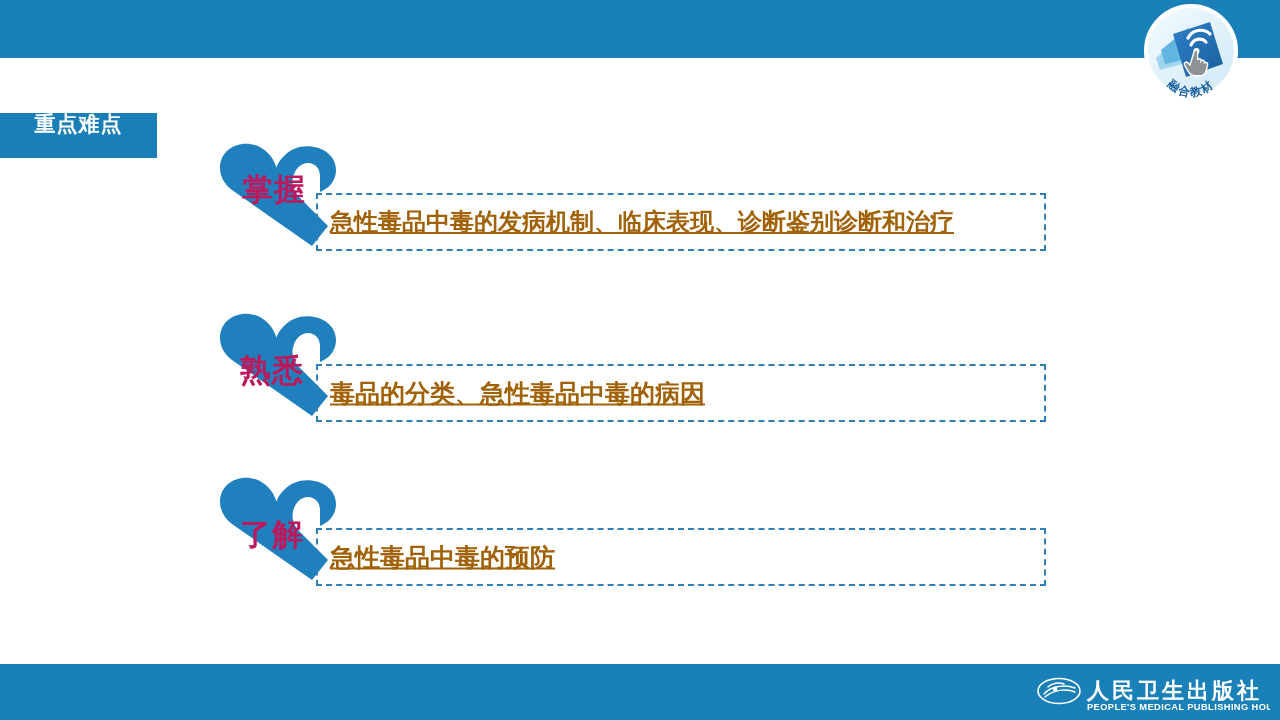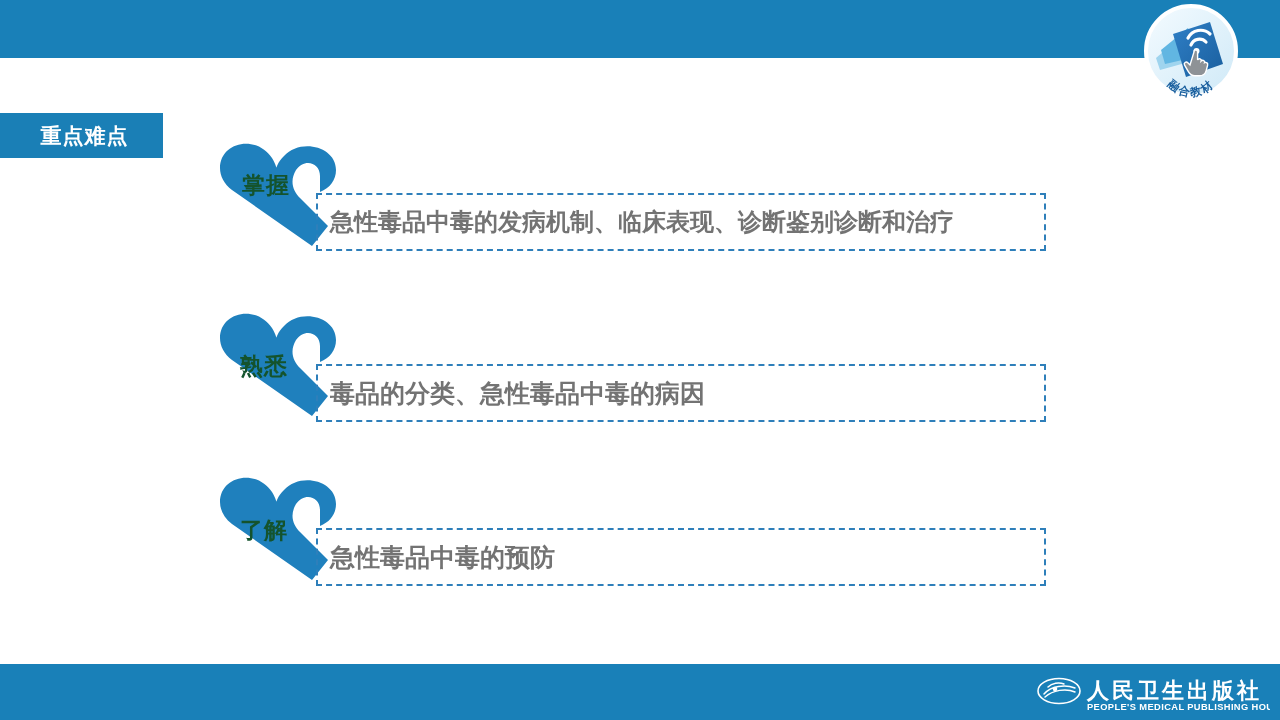--- a/index.html
+++ b/index.html
@@ -39,23 +39,21 @@
 
   
   .title-badge {
     position: absolute;
     left: 0;
     top: 113px;
     width: 157px;
     height: 45px;
     background: #1a7fb6;
     display: flex;
-    align-items: center;
     justify-content: center;
-    padding-left: 6px;
   }
   .title-badge-text {
     color: #ffffff;
     font-size: 21px;
     font-weight: bold;
     letter-spacing: 1px;
     line-height: 1;
   }
 
   
@@ -79,23 +77,23 @@
   .heart-wrap svg {
     display: block;
     width: 140px;
     height: 125px;
   }
 
   .level-label {
     position: absolute;
     left: 42px;
     top: 46px;
-    font-size: 23px;
+    font-size: 31px;
     font-weight: bold;
-    color: #14532d;
+    color: #be185d;
     letter-spacing: 1px;
     line-height: 1;
     white-space: nowrap;
     z-index: 3;
   }
   .row-2 .level-label { left: 40px; top: 57px; }
   .row-3 .level-label { left: 40px; top: 57px; }
 
   .obj-box {
     position: absolute;
@@ -111,23 +109,24 @@
   .row-2 .obj-box { top: 66px; }
   .row-3 .obj-box { top: 66px; }
 
   .obj-text {
     position: absolute;
     left: 12px;
     top: 50%;
     transform: translateY(-50%);
     font-size: 25px;
     font-weight: bold;
-    color: #737373;
+    color: #a16207;
     white-space: nowrap;
     line-height: 1;
+    text-decoration: underline;
   }
   .row-1 .obj-text { font-size: 24px; }
 
   
   .circle-badge {
     position: absolute;
     left: 1144px;
     top: 4px;
     width: 94px;
     height: 94px;

